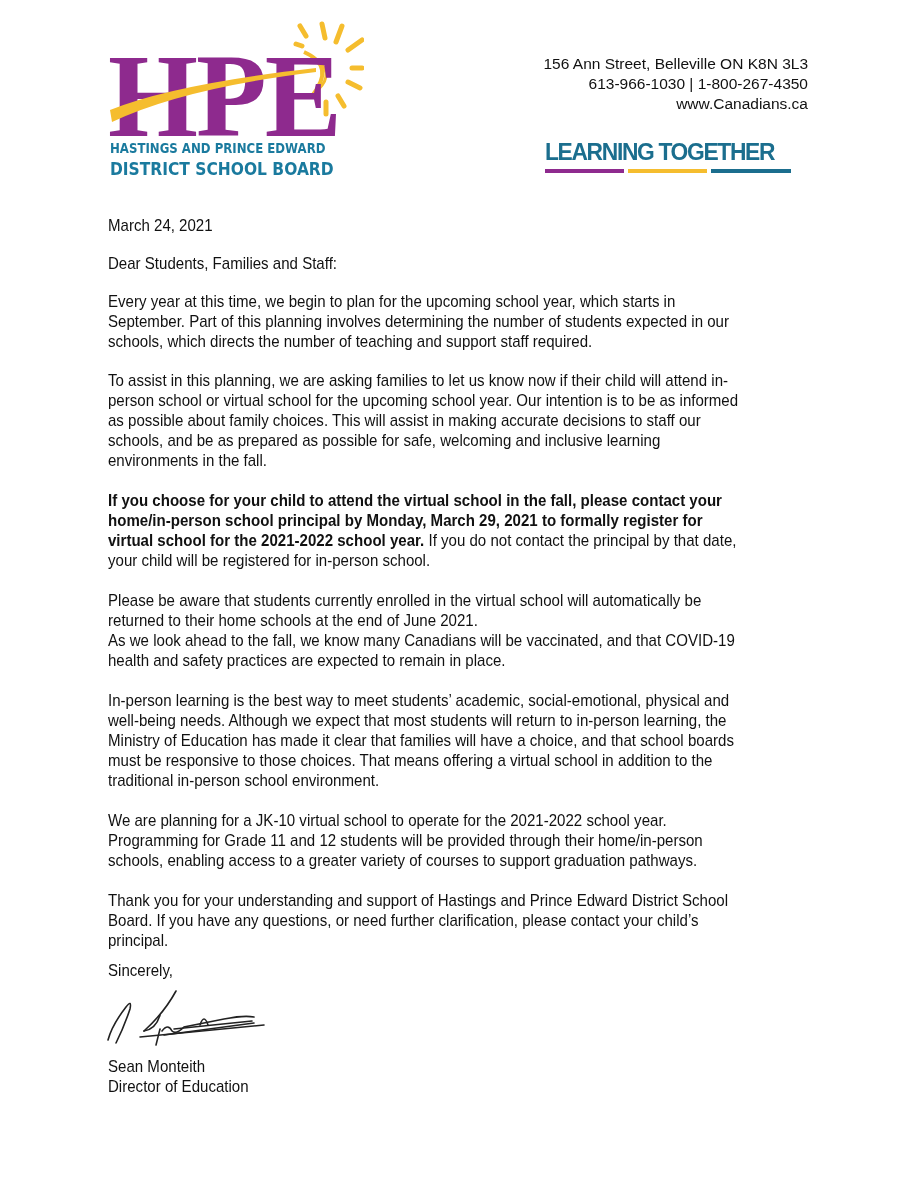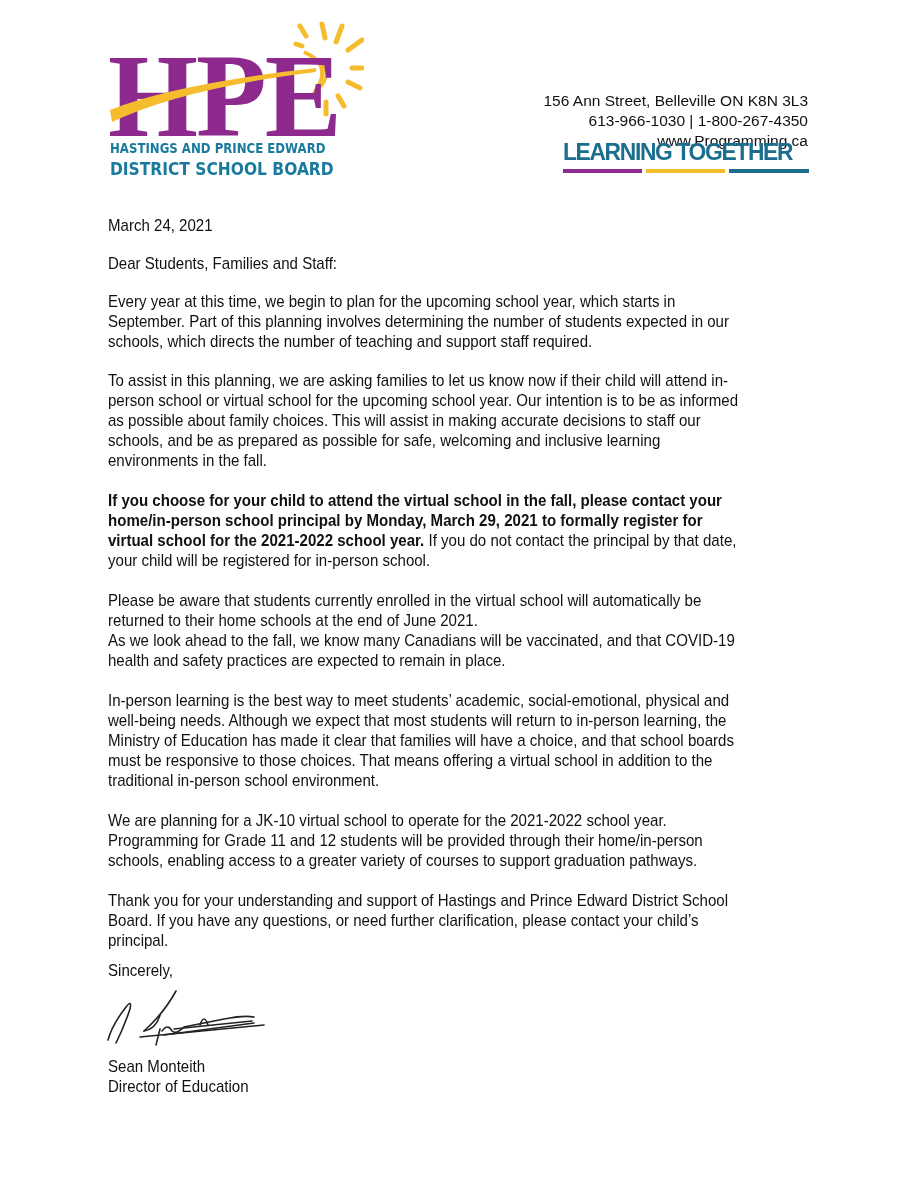--- a/index.html
+++ b/index.html
@@ -9,23 +9,23 @@
   
   #logo { left: 104px; top: 18px; width: 260px; height: 170px; }
   .hpe-letters { position: absolute; left: 4px; top: 20px; font-family: "Liberation Serif", serif;
                  font-weight: bold; font-size: 118px; letter-spacing: -2px; color: #8e2a8e;
                  line-height: 1; transform: scaleX(0.98); transform-origin: left top; }
   .logo-sub { position: absolute; left: 6px; font-family: "DejaVu Sans", sans-serif; font-weight: bold;
               color: #1a7a9e; white-space: nowrap; transform-origin: left top; }
   .logo-sub.l1 { top: 122px; font-size: 14px; transform: scaleX(0.84); }
   .logo-sub.l2 { top: 140px; font-size: 18px; transform: scaleX(0.86); }
   
-  .addr { position: absolute; right: 107px; font-size: 15.5px; color: #111; text-align: right; white-space: nowrap; margin-top: 37px; }
+  .addr { position: absolute; right: 107px; font-size: 15.5px; color: #111; text-align: right; white-space: nowrap; }
   
-  #learning { position: absolute; left: 563px; top: 138px; width: 246px; height: 40px; }
+  #learning { position: absolute; left: 545px; top: 138px; width: 246px; height: 40px; }
   .lt-text { position: absolute; left: 0; top: 0; font-weight: bold; font-size: 24px; color: #1b6e8e;
              letter-spacing: -1.4px; white-space: nowrap; transform: scaleX(0.95); transform-origin: left top; }
   .lt-bar { position: absolute; top: 31px; height: 4px; }
   
   .para { position: absolute; left: 108px; width: 720px; font-size: 16.2px; line-height: 20px;
           color: #111; transform: scaleX(0.93); transform-origin: left top; }
   .para b { font-weight: bold; }
   .line { display: block; white-space: nowrap; }
 </style>
 </head>
@@ -51,21 +51,21 @@
   <div class="hpe-letters">HPE</div>
   <svg class="abs" style="left:0;top:0" width="260" height="130">
     <path d="M6 92 Q70 66 212 50 L212 54 Q80 70 8 104 Z" fill="#f5bd2e"></path>
   </svg>
   <div class="logo-sub l1">HASTINGS AND PRINCE EDWARD</div>
   <div class="logo-sub l2">DISTRICT SCHOOL BOARD</div>
 </div>
 
 <div class="addr" style="top:55px">156 Ann Street, Belleville ON K8N 3L3</div>
 <div class="addr" style="top:75px">613-966-1030 | 1-800-267-4350</div>
-<div class="addr" style="top:95px">www.Programming.ca</div>
+<div class="addr" style="top:95px">www.Canadians.ca</div>
 
 <div id="learning">
   <div class="lt-text">LEARNING TOGETHER</div>
   <div class="lt-bar" style="left:0;width:79px;background:#8e2a8e"></div>
   <div class="lt-bar" style="left:83px;width:79px;background:#f5bd2e"></div>
   <div class="lt-bar" style="left:166px;width:80px;background:#1b6e8e"></div>
 </div>
 
 <div class="para" style="top:215px">March 24, 2021</div>
 <div class="para" style="top:253px">Dear Students, Families and Staff:</div>

